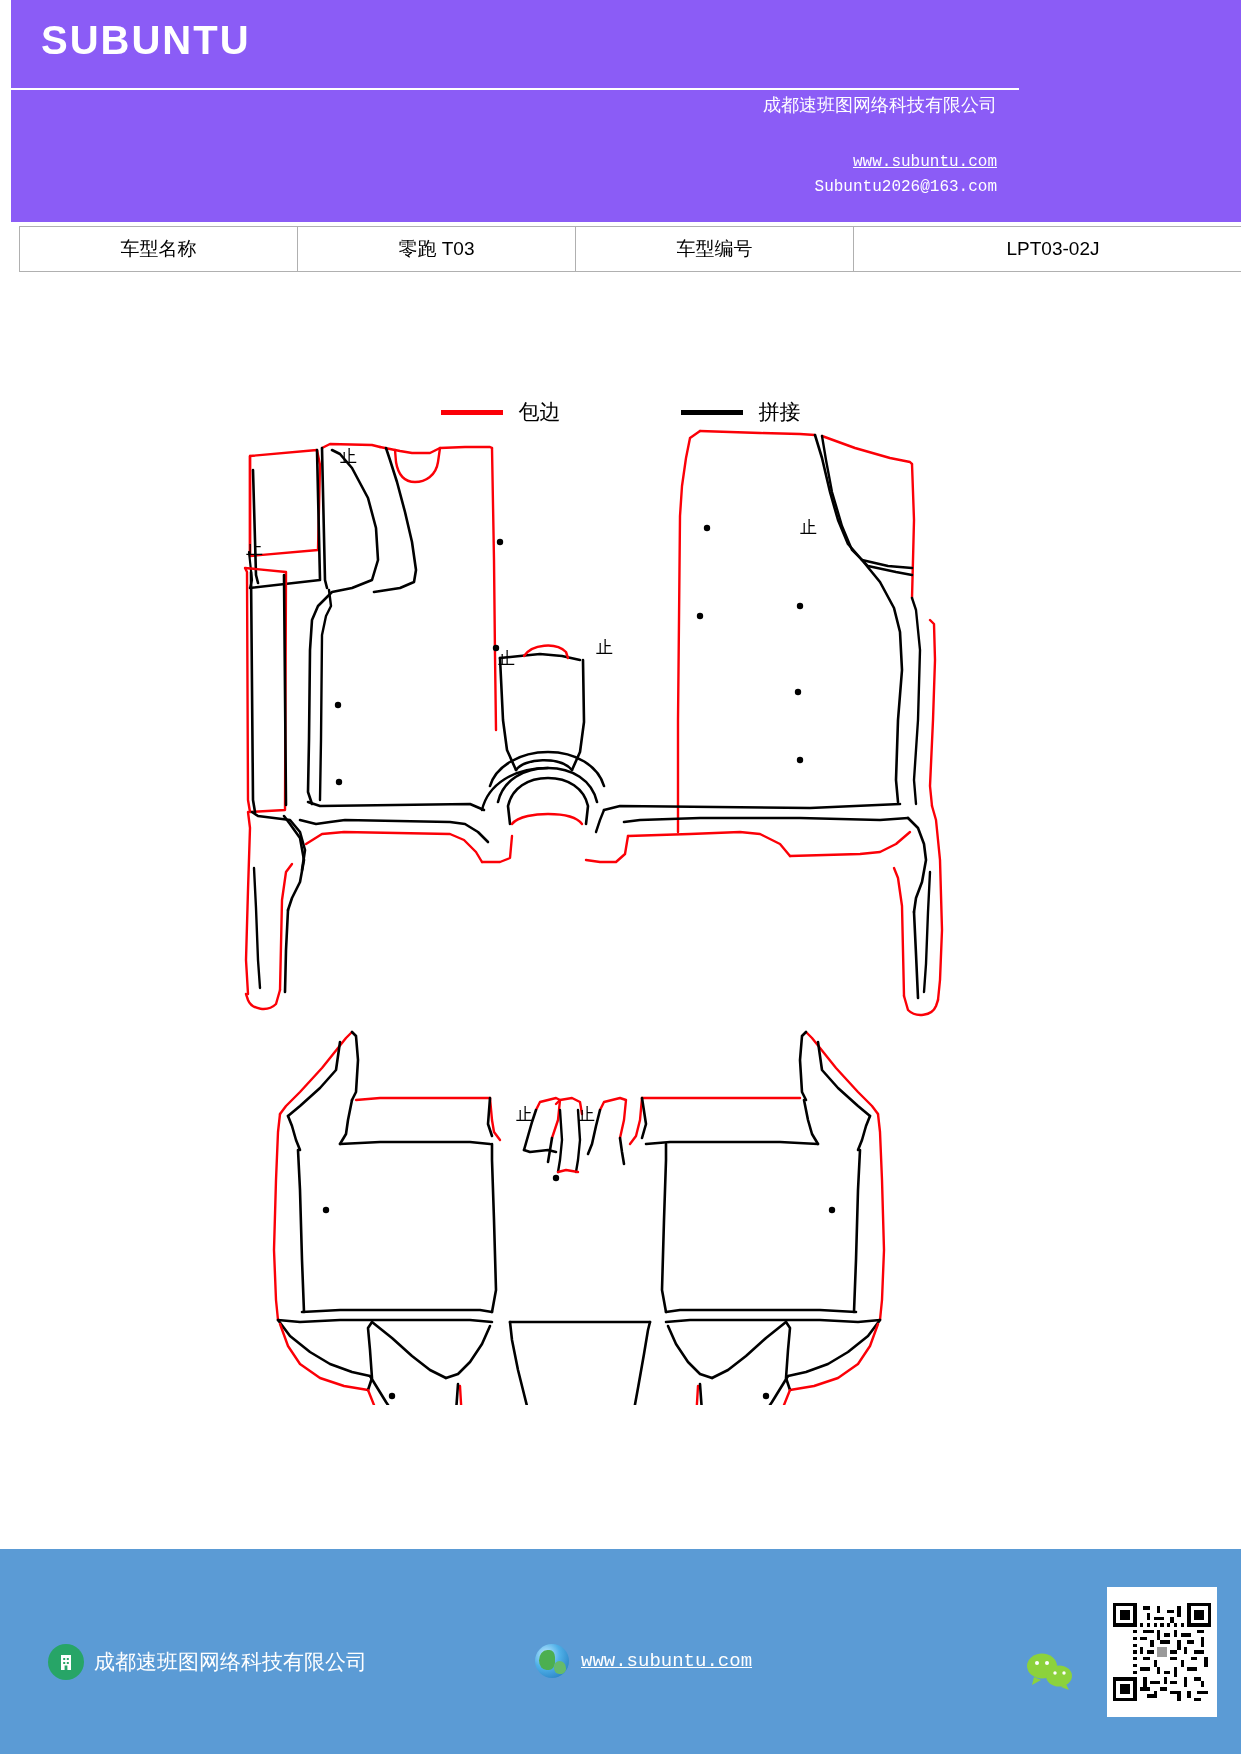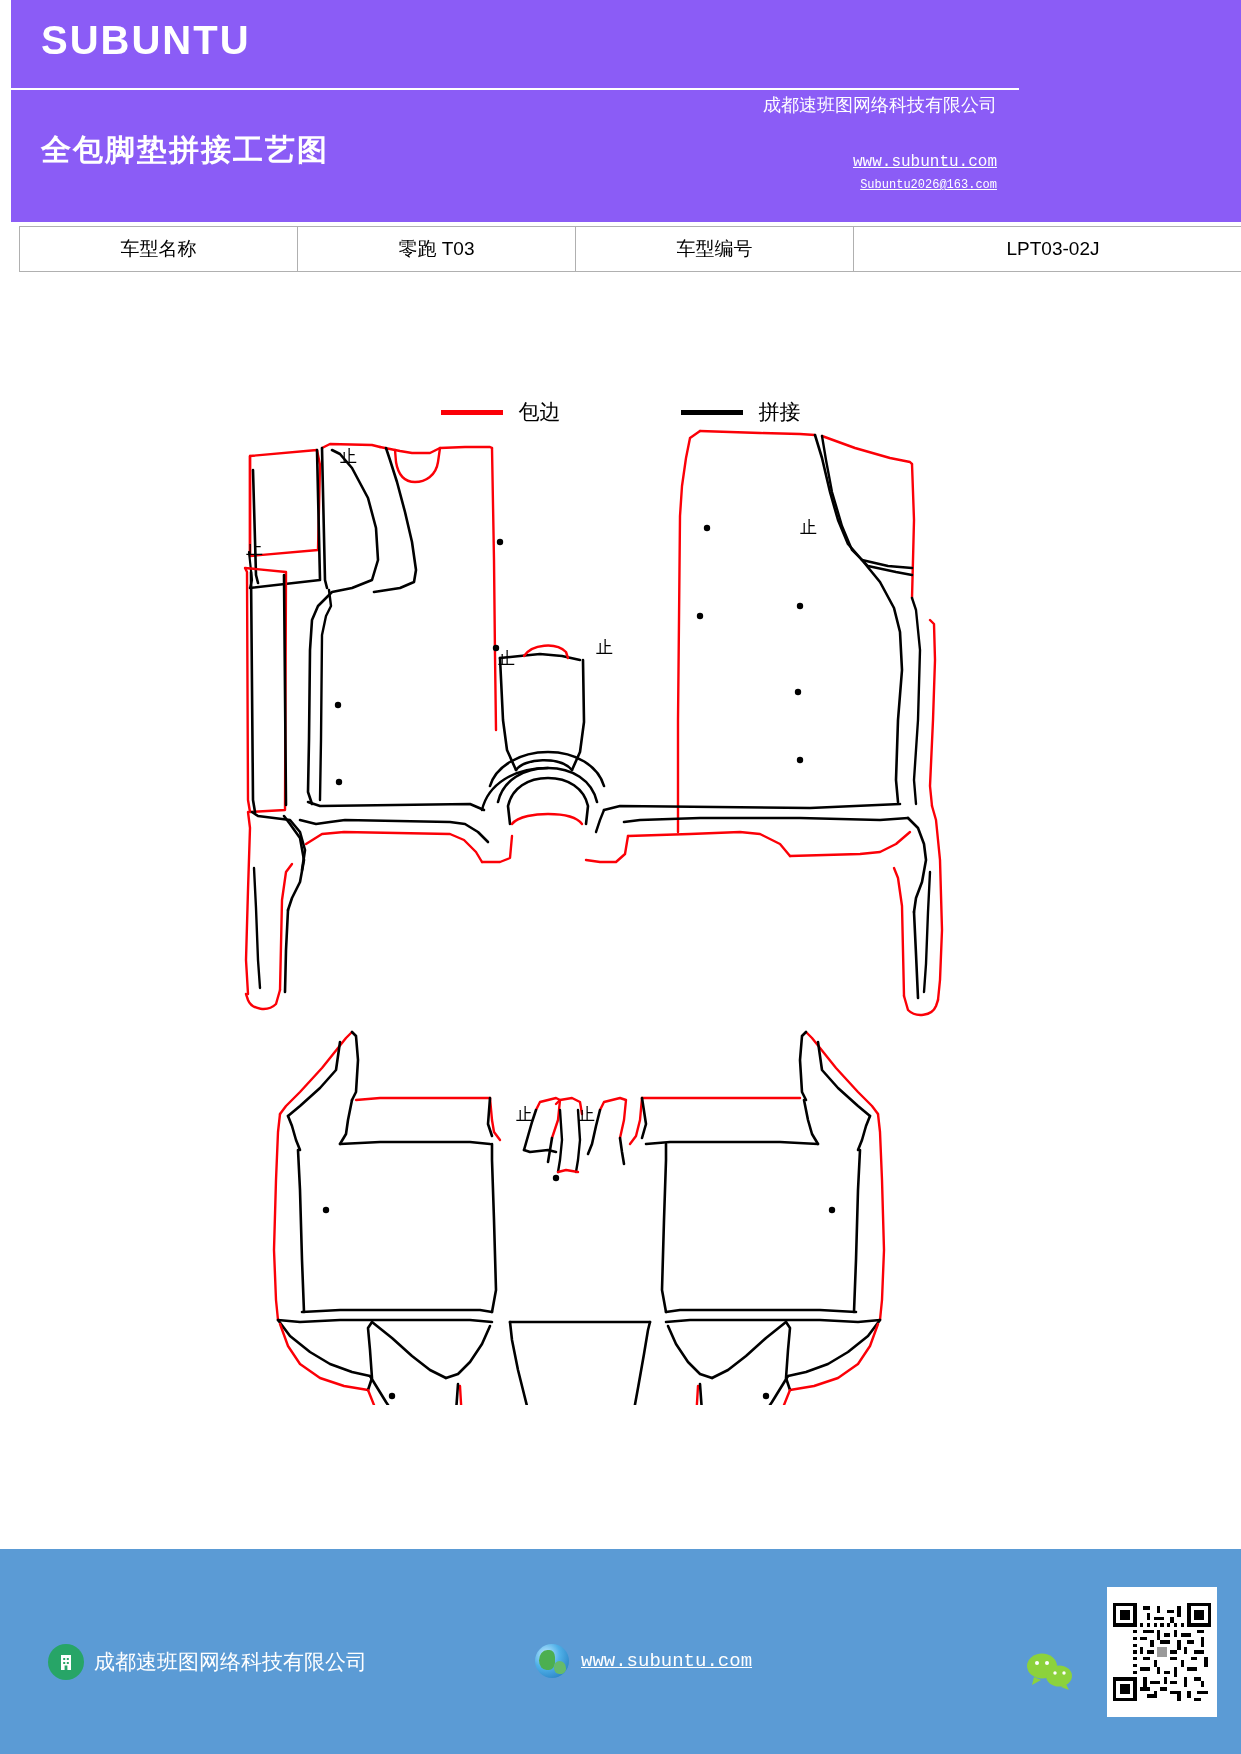--- a/index.html
+++ b/index.html
@@ -70,24 +70,23 @@
     color: #ffffff;
     font-size: 16px;
     text-decoration: underline;
     font-family: "Liberation Mono", "DejaVu Sans Mono", monospace;
     white-space: nowrap;
   }
   .header-mail {
     position: absolute;
     right: 255px; top: 178px;
     color: #ffffff;
-    font-size: 12px;
+    font-size: 16px;
     font-family: "Liberation Mono", "DejaVu Sans Mono", monospace;
     white-space: nowrap;
-    text-decoration: underline;
   }
 
   
   .info-table {
     position: absolute;
     left: 19px; top: 226px;
     width: 1229px;
     border-collapse: collapse;
     table-layout: fixed;
   }
@@ -223,21 +222,20 @@
     box-sizing: border-box;
   }
   .qr-box svg { display:block; width:100%; height:100%; }
 </style>
 </head>
 <body>
 
 <div class="header">
   <div class="brand">SUBUNTU</div>
   <div class="header-rule"></div>
-  <div class="doc-title">全包脚垫拼接工艺图</div>
   <div class="company-cn">成都速班图网络科技有限公司</div>
   <a class="header-web" href="#">www.subuntu.com</a>
   <div class="header-mail">Subuntu2026@163.com</div>
 </div>
 
 <table class="info-table">
   <tbody>
     <tr>
       <td class="col-a">车型名称</td>
       <td class="col-b">零跑 T03</td>

